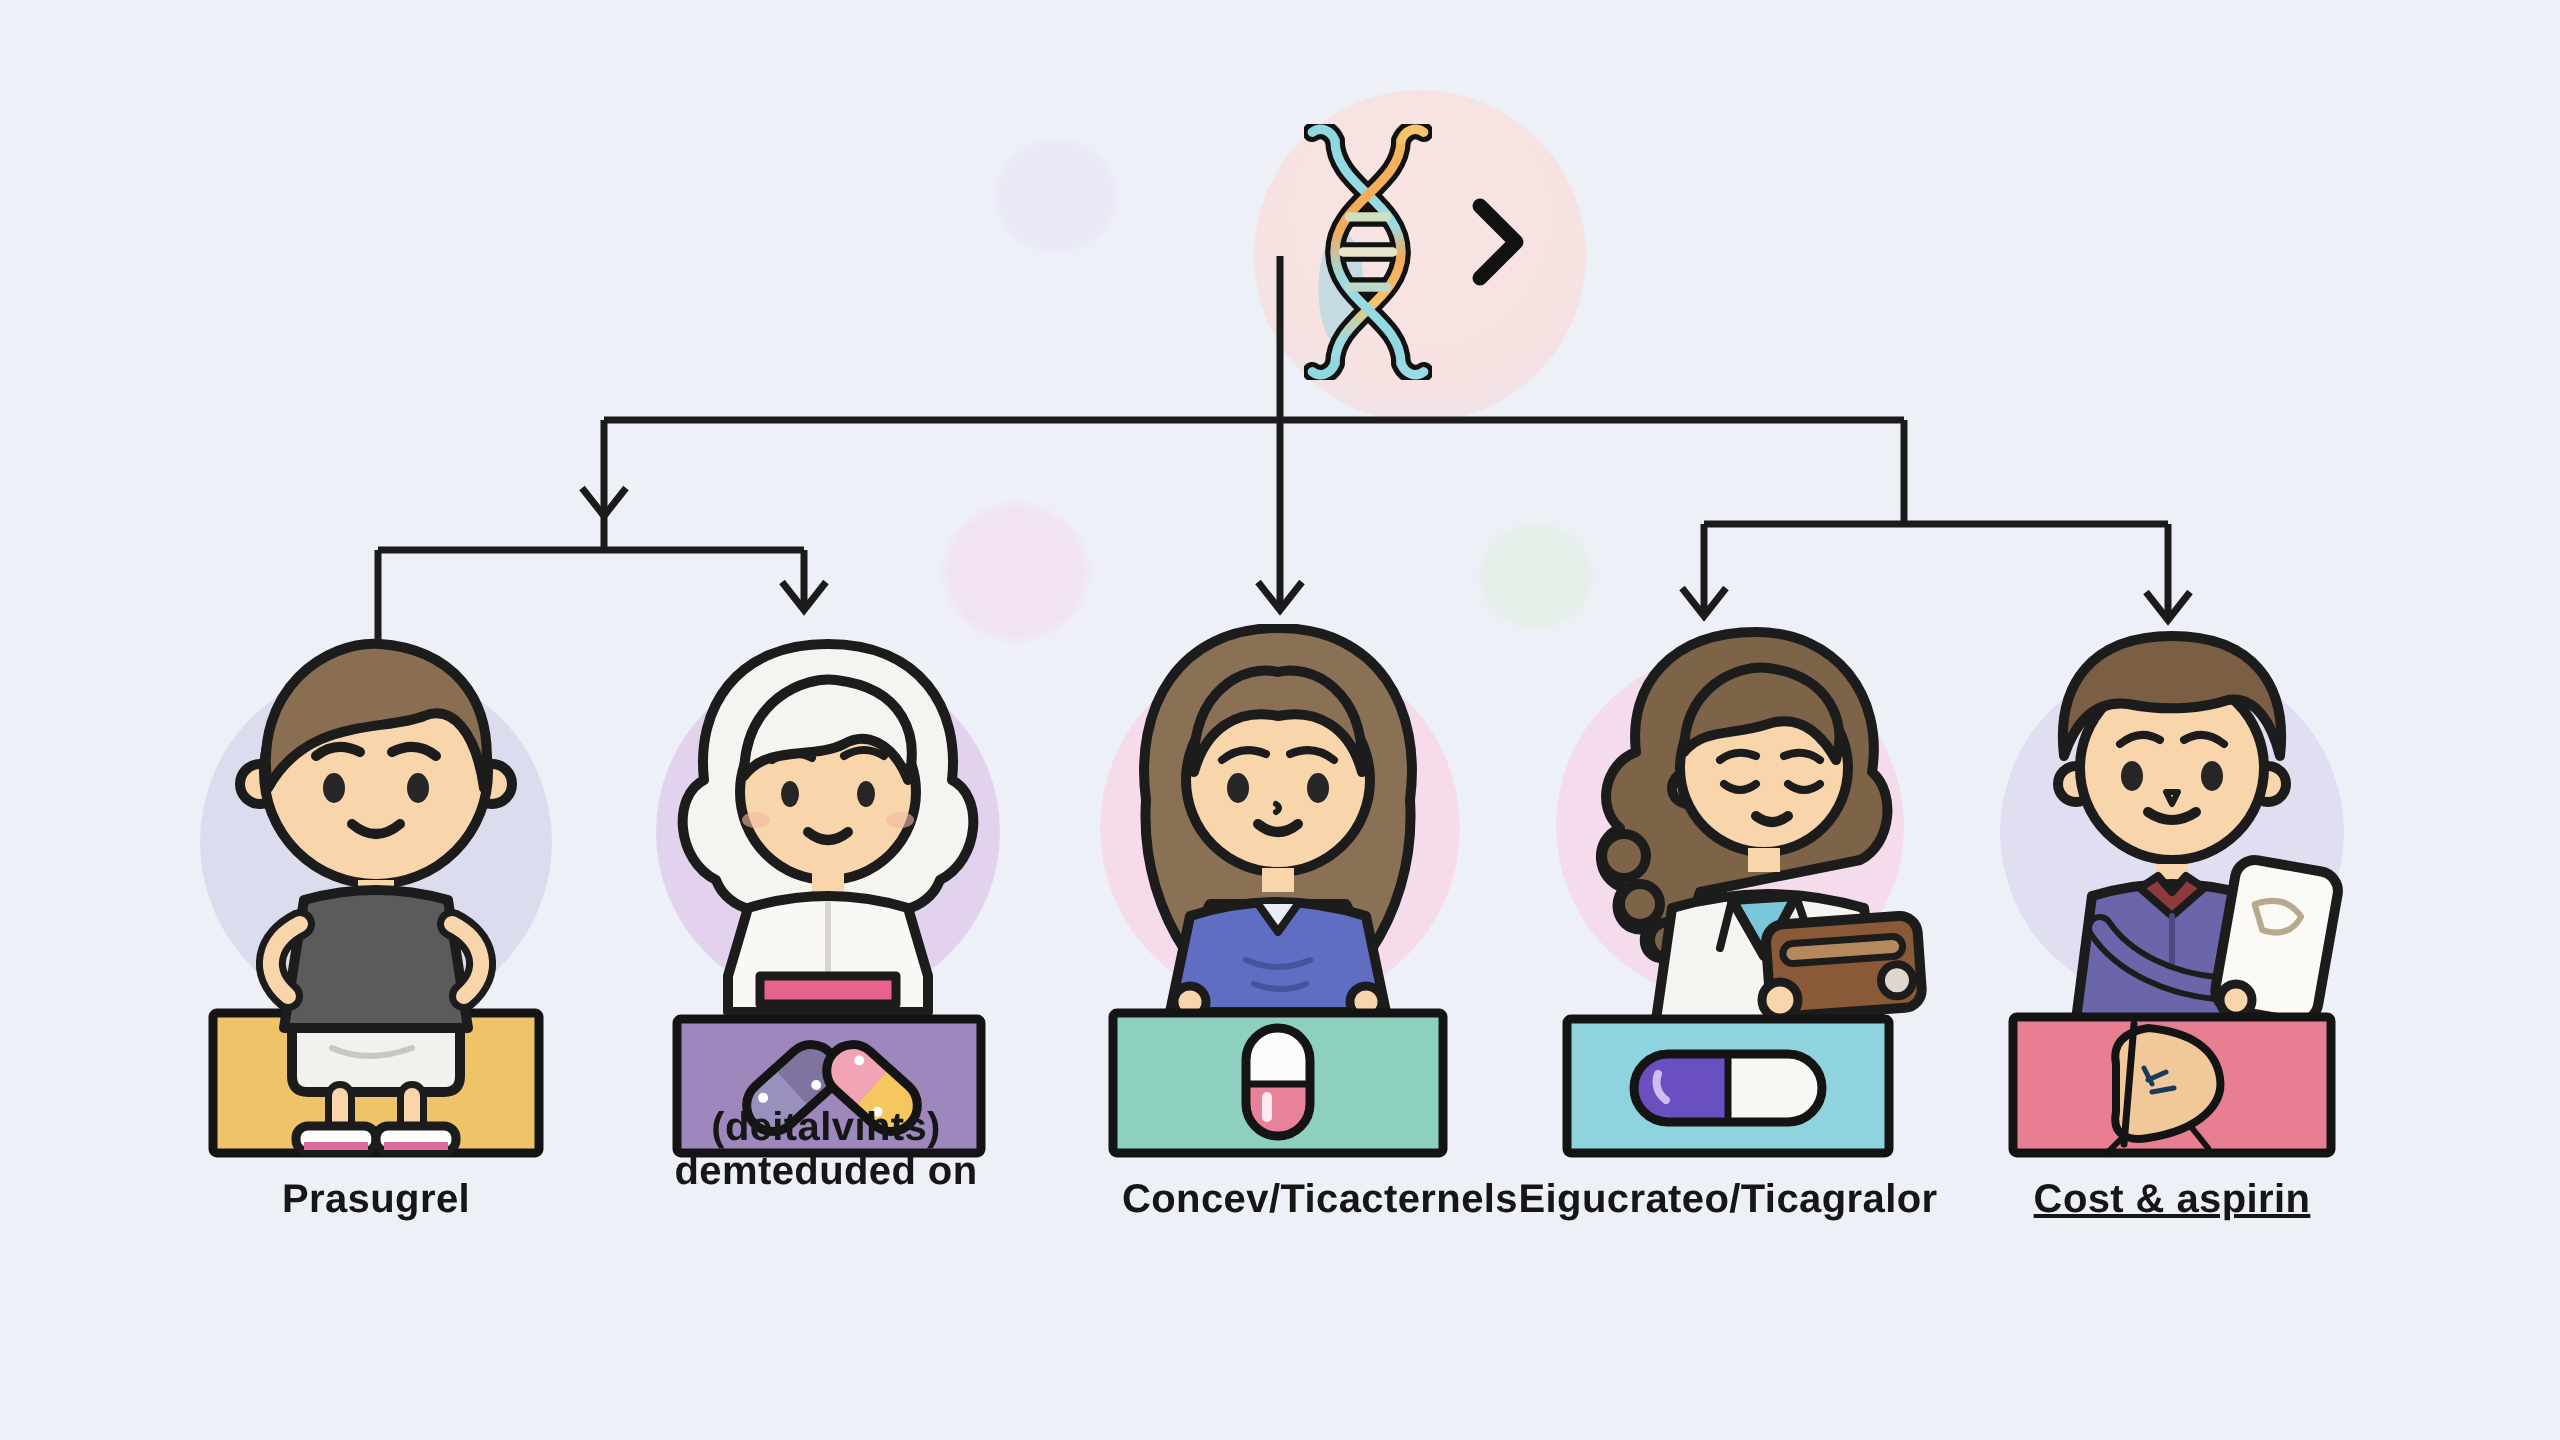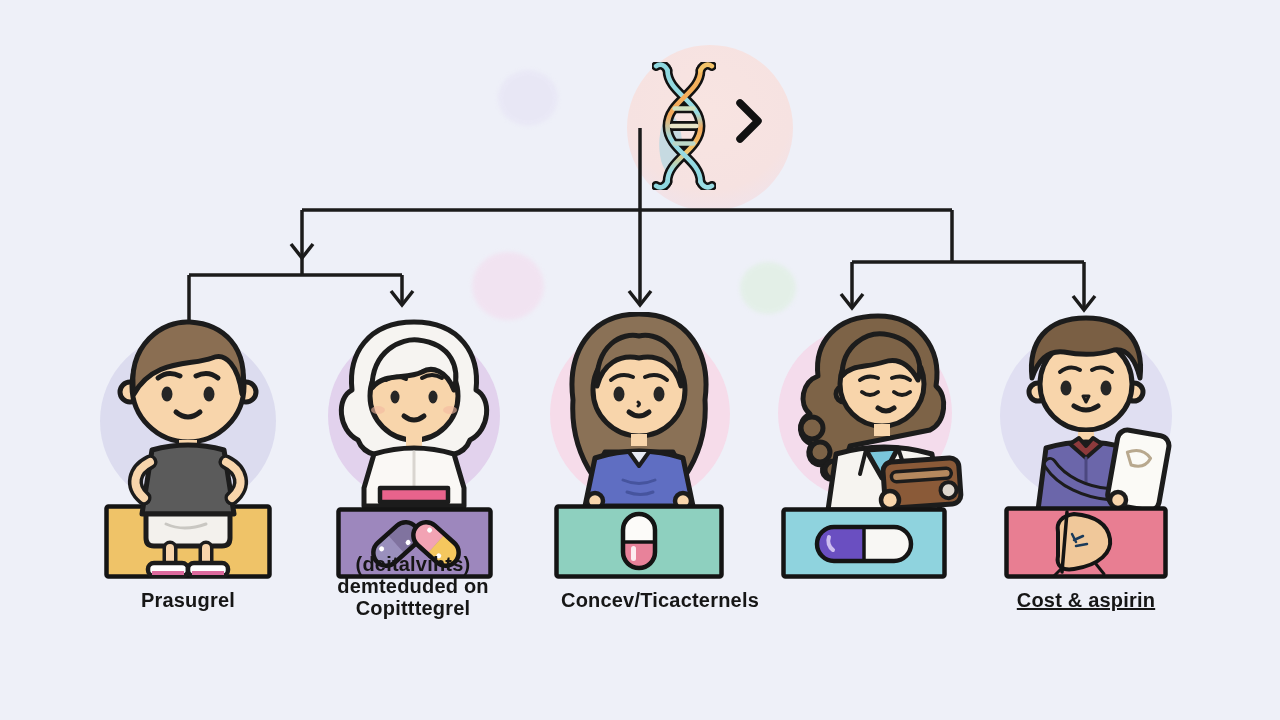--- a/index.html
+++ b/index.html
@@ -178,21 +178,20 @@
         <rect x="74" y="24" width="52" height="26" rx="13" fill="none" stroke="#141414" stroke-width="4.5"></rect>
         <circle cx="86" cy="31" r="2.5" fill="#fff"></circle>
           <circle cx="110" cy="44" r="2.5" fill="#fff"></circle>
       </g>
     </g>
   </svg>
 
   <div class="branch-label" style="left:303px;top:553px;width:220px;">
     <div>(deitalvihts)</div>
     <div>demteduded on</div>
-    <div>Copitttegrel</div>
   </div>
 
   <div class="person-circle" style="left:550px;top:324px;width:180px;height:180px;background:#f6dcea;"></div>
 
   <svg class="abs char" style="left:539px;top:312px;" width="200" height="198" viewBox="0 0 200 198">
     <g stroke="#1c1c1c" stroke-width="5" stroke-linejoin="round" stroke-linecap="round">
       <path d="M100,2 C50,2 28,42 34,88 C32,120 42,146 54,164 L66,140 L134,140 L146,164 C158,146 168,120 166,88 C172,42 150,2 100,2 Z" fill="#8a7156"></path>
       <circle cx="100" cy="78" r="46" fill="#f8d5ab"></circle>
       <path d="M58,74 C56,32 84,20 100,24 C116,20 144,32 142,74 C136,52 120,42 100,46 C80,42 64,52 58,74 Z" fill="#8a7156"></path>
       <path d="M72,68 Q82,60 94,65" fill="none" stroke-width="4"></path>
@@ -258,20 +257,21 @@
     <rect x="2.5" y="2.5" width="161" height="67" rx="2" stroke="#141414" stroke-width="4.5" fill="#8fd3de"></rect>
     <g>
       <path d="M83,20 H53 A17,17 0 0 0 53,54 H83 Z" fill="#6a4fc1"></path>
       <path d="M83,20 H113 A17,17 0 0 1 113,54 H83 Z" fill="#f8f7f4"></path>
       <rect x="36" y="20" width="94" height="34" rx="17" fill="none" stroke="#141414" stroke-width="4.5"></rect>
       <path d="M83,20 V54" stroke="#141414" stroke-width="3.5"></path>
       <path d="M48,30 a11,11 0 0 0 4,13" stroke="#cdbdf0" stroke-width="4" fill="none" stroke-linecap="round"></path>
     </g>
   </svg>
 
+  <div class="branch-label" style="left:734px;top:589px;width:260px;">Eigucrateo/Ticagralor</div>
 
   <div class="person-circle" style="left:1000px;top:330px;width:172px;height:172px;background:#e0dff2;"></div>
 
   <svg class="abs char" style="left:986px;top:314px;" width="200" height="198" viewBox="0 0 200 198">
     <g stroke="#1c1c1c" stroke-width="5" stroke-linejoin="round" stroke-linecap="round">
       <circle cx="52" cy="78" r="9" fill="#f8d5ab"></circle>
         <circle cx="148" cy="78" r="9" fill="#f8d5ab"></circle>
       <circle cx="100" cy="70" r="46" fill="#f8d5ab"></circle>
       <path d="M100,4 C60,4 42,28 46,64 C52,46 62,36 78,38 C98,42 116,40 128,36 C142,34 150,48 154,64 C158,28 140,4 100,4 Z" fill="#7a5f44"></path>
       <path d="M74,58 Q84,50 94,56" fill="none" stroke-width="4"></path>

